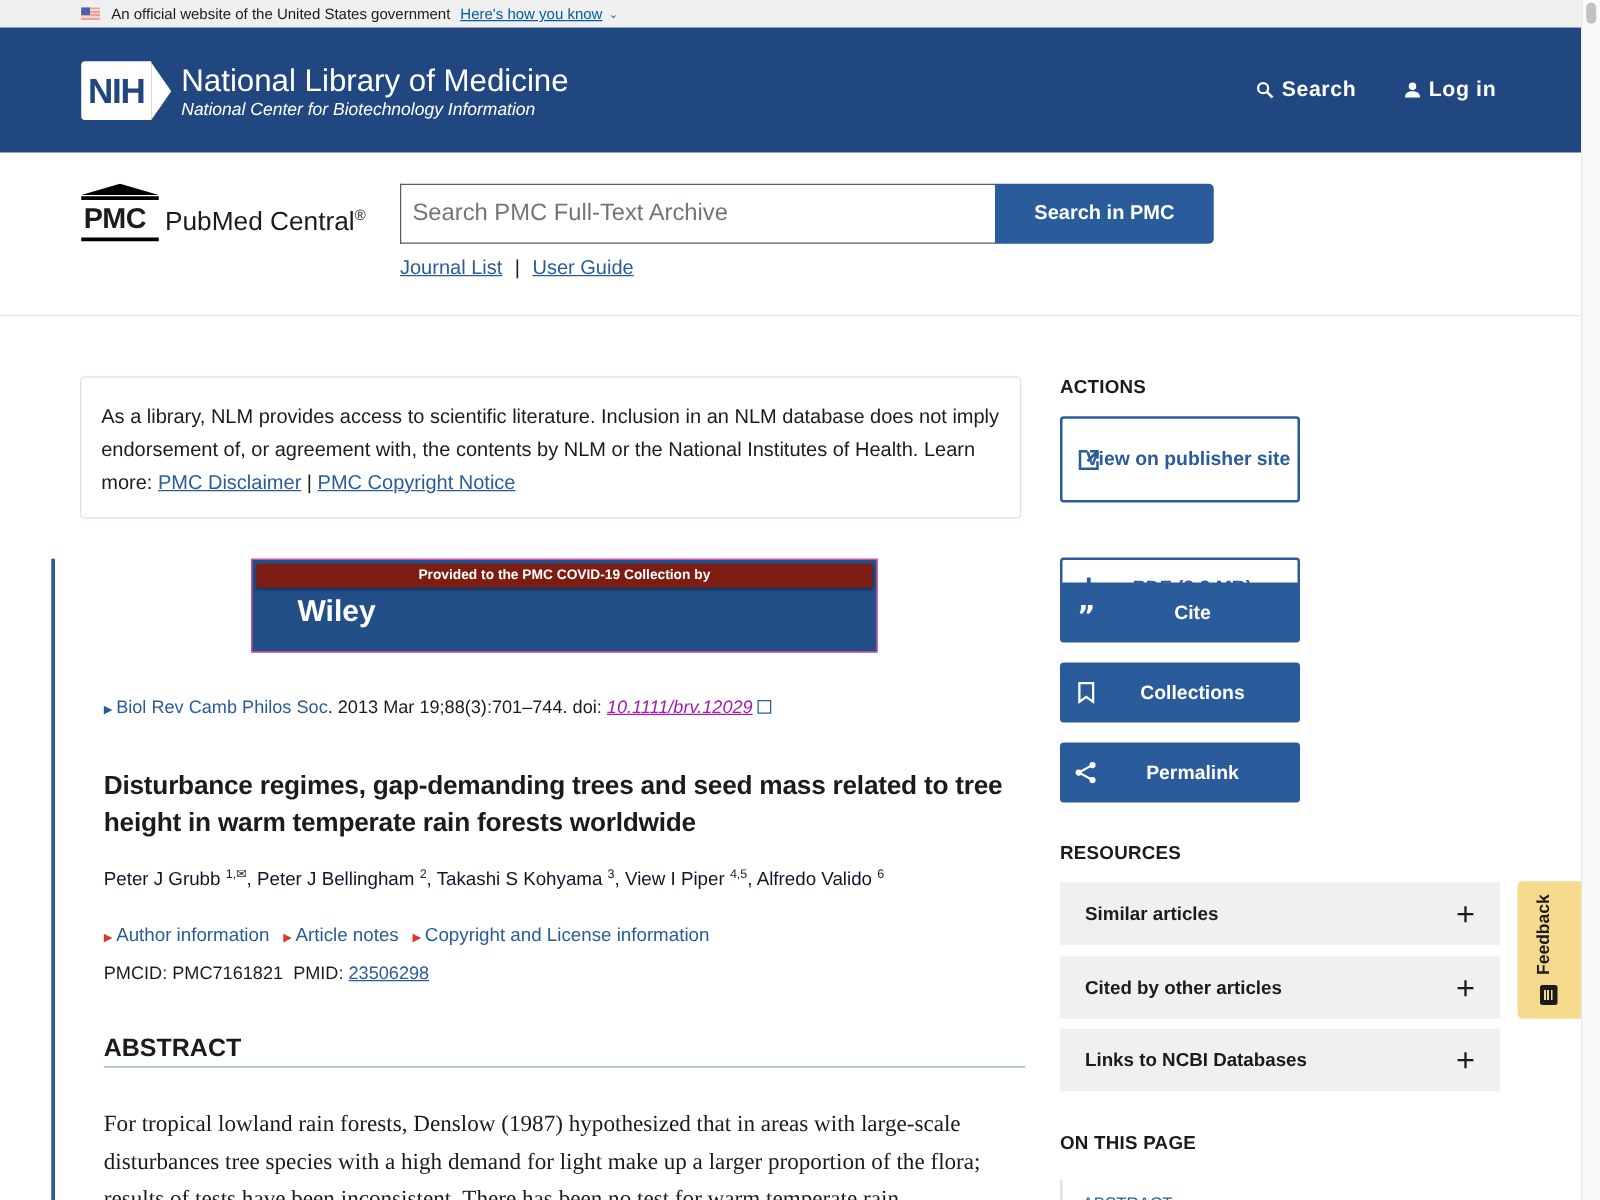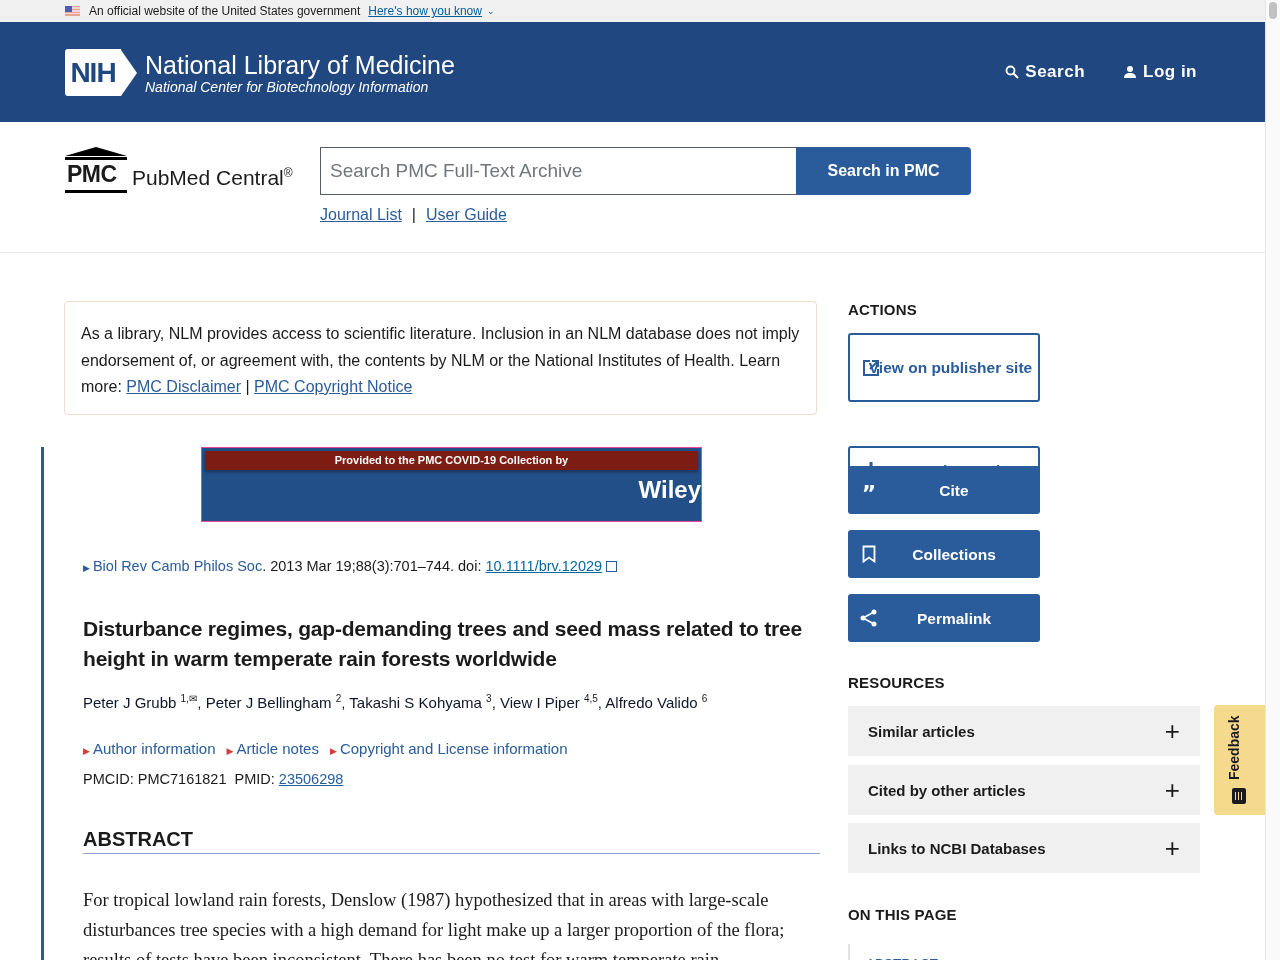--- a/index.html
+++ b/index.html
@@ -46,26 +46,26 @@
     .pmc-links { position: absolute; left: 320px; top: 84px; font-size: 16px; display: flex; gap: 10px; }
     .pmc-links a { color: #2a5c9b; text-decoration: underline; }
 
     
     .disclaimer { position: absolute; left: 64px; top: 301px; width: 753px; height: 114px; border: 1px solid #f0dccd; border-radius: 4px; padding: 19px 16px; font-size: 16px; line-height: 26.5px; color: #1b1b1b; }
     .disclaimer a { color: #2a5c9b; text-decoration: underline; }
 
     .article { position: absolute; left: 41px; top: 447px; width: 780px; height: 520px; border-left: 3px solid #2a5c9b; }
     .covid-banner { position: absolute; left: 157px; top: 0; width: 501px; height: 75px; background: #224f88; border: 1px solid #ec4899; }
     .covid-banner .strip { margin: 3px 3px 0 3px; height: 19px; background: #7d1c12; color: #fff; font-weight: bold; font-size: 11px; text-align: center; line-height: 19px; box-shadow: 0 2px 3px rgba(0,0,0,0.35); }
-    .covid-banner .pub { color: #fff; font-weight: bold; font-size: 24px; text-align: right; margin-top: 6px; }
+    .covid-banner .pub { color: #fff; font-weight: bold; font-size: 24px; text-align: left; margin-top: 6px; margin-left: 36px; }
 
     .citation { position: absolute; left: 39px; top: 111px; font-size: 14.5px; color: #1b1b1b; white-space: nowrap; }
     .citation .tri { color: #2a5c9b; font-size: 9px; margin-right: 3px; }
     .citation .journal { color: #2a5c9b; }
-    .citation .doi { color: #0369a1; text-decoration: underline; }
+    .citation .doi { color: #a21caf; text-decoration: underline; font-style: italic; }
     .citation .ext { display: inline-block; width: 11px; height: 11px; border: 1px solid #2a5c9b; margin-left: 4px; vertical-align: -1px; position: relative; }
 
     .title { position: absolute; left: 39px; top: 167px; width: 740px; font-size: 21px; font-weight: bold; line-height: 30px; color: #1b1b1b; letter-spacing: -0.2px; }
 
     .authors { position: absolute; left: 39px; top: 246px; font-size: 15px; white-space: nowrap; }
     .authors a { color: #0f172a; }
     .authors sup { font-size: 10px; }
 
     .info-links { position: absolute; left: 39px; top: 293px; font-size: 15px; display: flex; gap: 11px; white-space: nowrap; }
     .info-links .lnk { color: #2a5c9b; }

